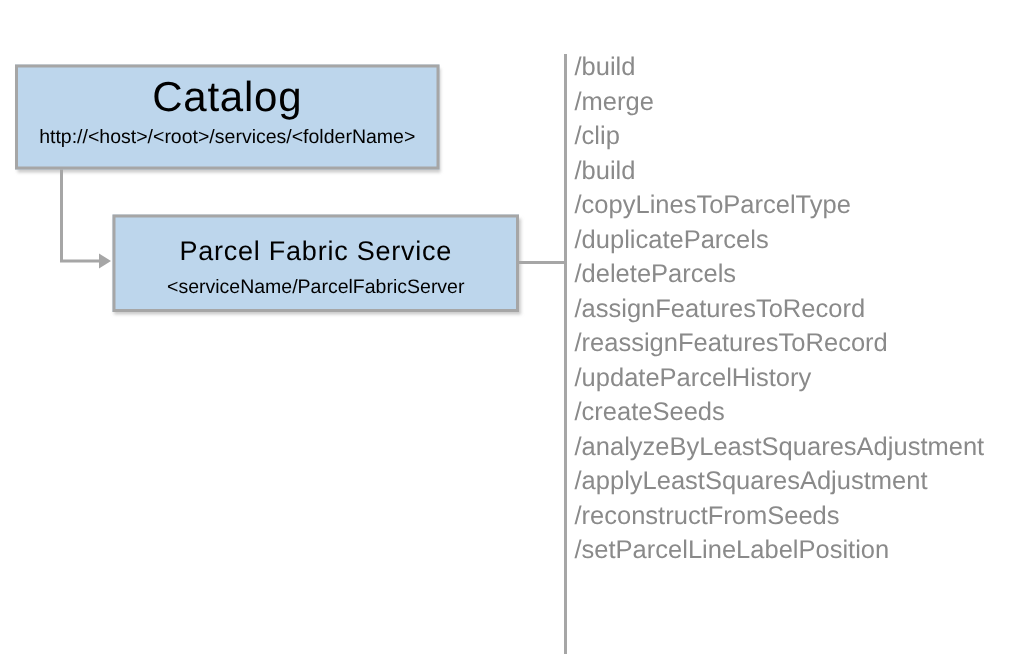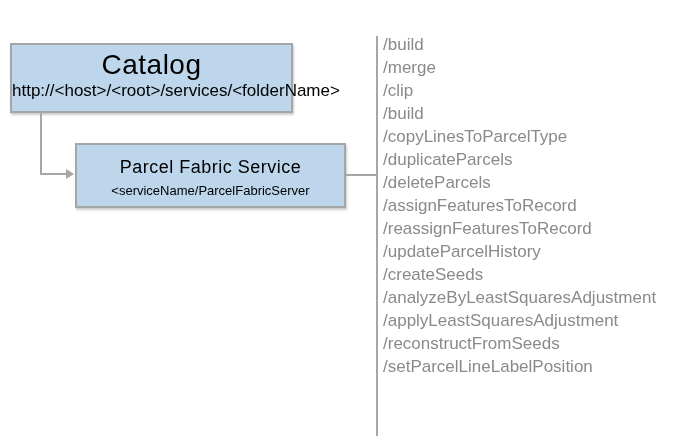--- a/index.html
+++ b/index.html
@@ -37,21 +37,21 @@
     width: 271px;
     height: 65px;
   }
   .box-catalog .box-title {
     font-size: 28px;
     line-height: 32px;
     margin-top: 4px;
     letter-spacing: 0.5px;
   }
   .box-catalog .box-subtitle {
-    font-size: 17px;
+    font-size: 13px;
     line-height: 16px;
     margin-top: 2px;
   }
   .box-service .box-title {
     font-size: 18px;
     line-height: 28px;
     margin-top: 8px;
     letter-spacing: 0.5px;
   }
   .box-service .box-subtitle {

